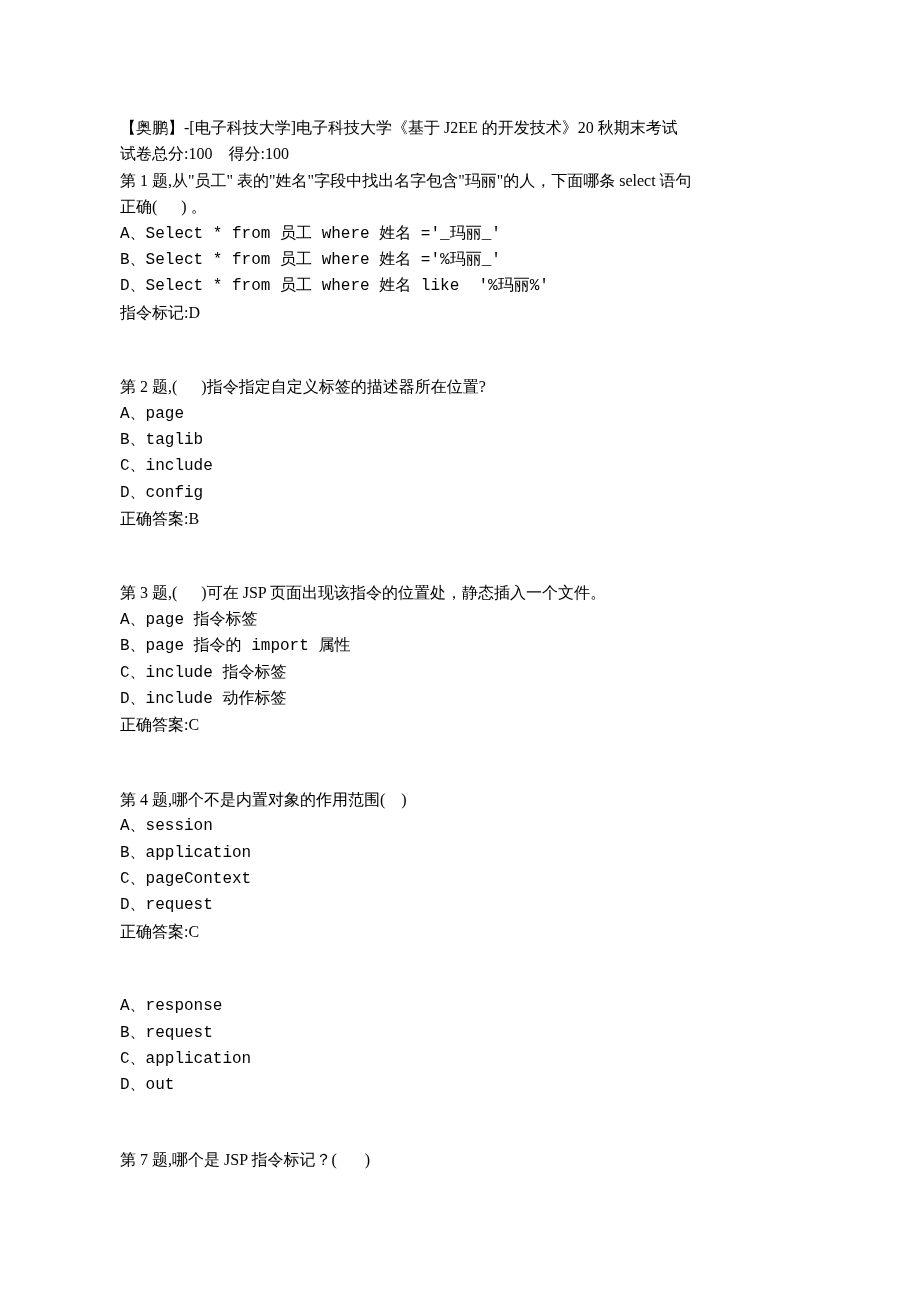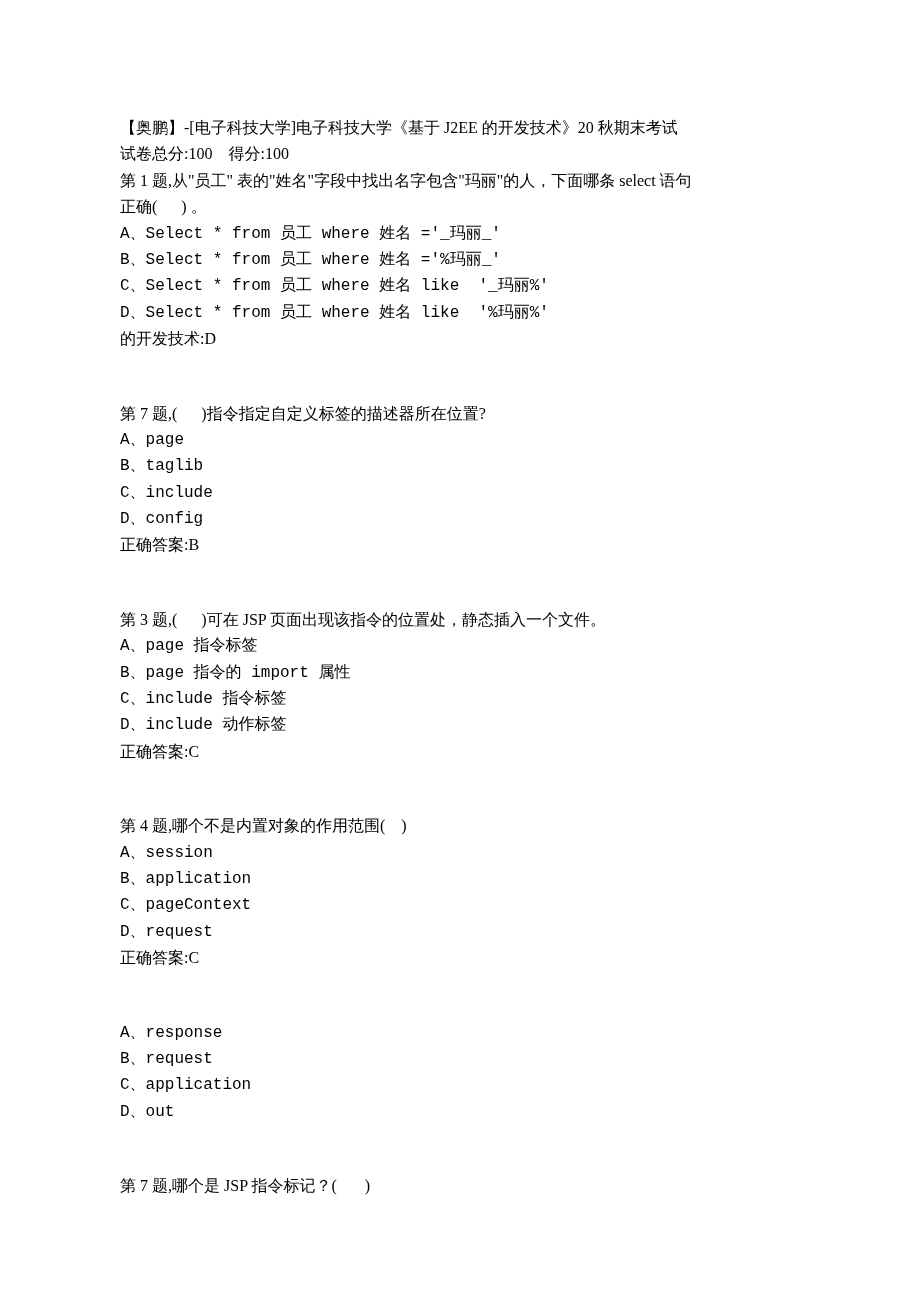--- a/index.html
+++ b/index.html
@@ -38,27 +38,26 @@
   <div class="header-block">
     <div class="line">【奥鹏】-[电子科技大学]电子科技大学《基于 J2EE 的开发技术》20 秋期末考试</div>
     <div class="line">试卷总分:100    得分:100</div>
   </div>
 
   <div class="question-block">
     <div class="line">第 1 题,从"员工" 表的"姓名"字段中找出名字包含"玛丽"的人，下面哪条 select 语句</div>
     <div class="line">正确(      ) 。</div>
     <div class="line mono">A、Select * from 员工 where 姓名 ='_玛丽_'</div>
     <div class="line mono">B、Select * from 员工 where 姓名 ='%玛丽_'</div>
-    <div class="line mono">C、Select * from 员工 where 姓名 like  '_玛丽%'</div>
     <div class="line mono">D、Select * from 员工 where 姓名 like  '%玛丽%'</div>
-    <div class="line">的开发技术:D</div>
+    <div class="line">指令标记:D</div>
   </div>
 
   <div class="question-block">
-    <div class="line">第 7 题,(      )指令指定自定义标签的描述器所在位置?</div>
+    <div class="line">第 2 题,(      )指令指定自定义标签的描述器所在位置?</div>
     <div class="line mono">A、page</div>
     <div class="line mono">B、taglib</div>
     <div class="line mono">C、include</div>
     <div class="line mono">D、config</div>
     <div class="line">正确答案:B</div>
   </div>
 
   <div class="question-block">
     <div class="line">第 3 题,(      )可在 JSP 页面出现该指令的位置处，静态插入一个文件。</div>
     <div class="line mono">A、page 指令标签</div>

